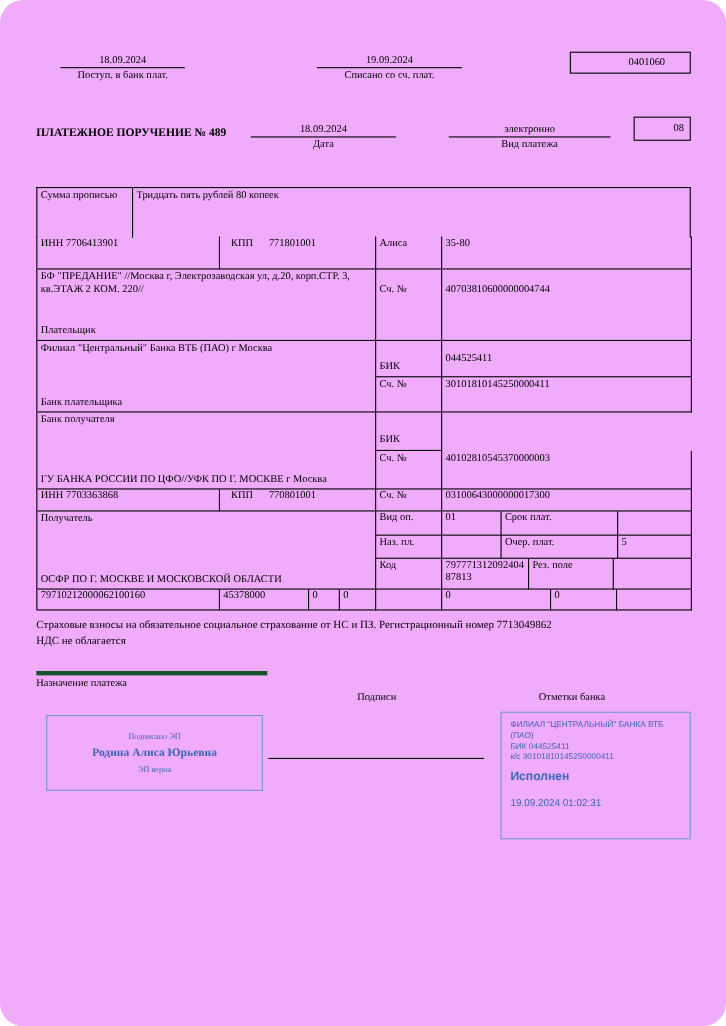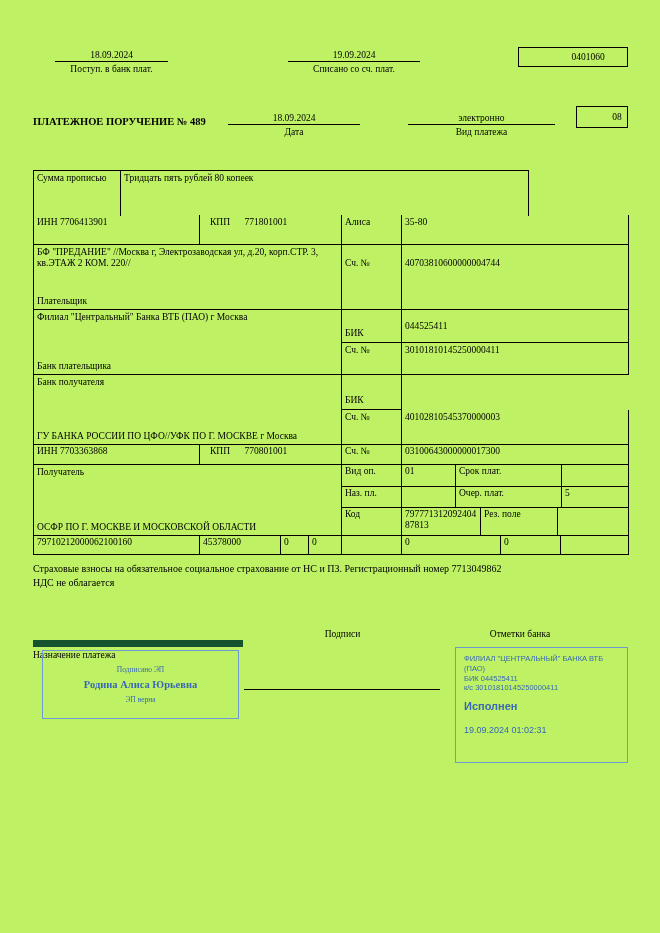--- a/index.html
+++ b/index.html
@@ -1,21 +1,21 @@
 <!DOCTYPE html>
 <html style="--stamp-blue: #3a68b7; --stamp-border: #6f9ad0;"><head>
 <meta charset="utf-8">
 <style>
   :root { --stamp-blue:#3a68b7; --stamp-border:#6f9ad0; }
   * { margin:0; padding:0; box-sizing:border-box; }
   html,body { background:#ffffff; }
   .page {
-    position:relative; width:660px; height:933px; background:#bef264;
+    position:relative; width:660px; height:933px; background:#f0abfc;
     font-family:"Liberation Serif","DejaVu Serif",serif;
-    font-size:9.5px; color:#000; overflow:hidden;
+    font-size:9.5px; color:#000; overflow:hidden;border-radius:21px;
   }
   .abs { position:absolute; }
   .uline { border-bottom:1px solid #000; padding-bottom:1px; }
   .ctr { text-align:center; }
   .bold { font-weight:bold; }
   .box { border:1px solid #000; display:flex; align-items:center; justify-content:center;padding-left:30px; }
   .lbl { padding-top:2px; }
   
   .tbl { border:1px solid #000; border-bottom:none; }
   .tbl2 { border-left:1px solid #000; }
@@ -24,21 +24,21 @@
   .c { border-right:1px solid #000; border-bottom:1px solid #000; padding:2px 3px; overflow:hidden; line-height:1.15; }
   .c-thin { padding:1px 3px; }
   .c-bot { display:flex; align-items:flex-end; padding-bottom:3px; }
   .c-mid { display:flex; align-items:center; }
   .c-acct { padding-top:13px; }
   .leftcell { display:flex; flex-direction:column; justify-content:space-between; }
   .kppval { margin-left:12px; }
   .breakall { word-break:break-all; }
   
   .purpose { white-space:pre-line; font-size:10px; line-height:1.35; }
-  .purpose-label-wrap { border-top:7px solid #14532d; padding-top:3px;margin-top:30px; }
+  .purpose-label-wrap { border-top:4px solid #14532d; padding-top:3px; }
   
   .stamp { border:1px solid var(--stamp-border); color:var(--stamp-blue); }
   .sig-stamp { display:flex; flex-direction:column; align-items:center; justify-content:center; gap:5px; text-align:left; }
   .sig-small { font-size:7.5px; }
   .sig-name { font-size:10.5px; font-weight:bold; }
   .bank-stamp { font-family:"Liberation Sans","DejaVu Sans",sans-serif; font-size:7.5px; line-height:1.3; padding:6px 8px; }
   .bank-status { font-size:11px; font-weight:bold; margin-top:6px; }
   .bank-dt { font-size:9px; margin-top:12px; }
   .hline { border-top:1px solid #000; height:0; }
 </style>
@@ -61,21 +61,21 @@
   <div class="abs" style="left:228px;top:113px;width:132px">
     <div class="uline ctr">18.09.2024</div>
     <div class="ctr lbl">Дата</div>
   </div>
   <div class="abs" style="left:408px;top:113px;width:147px">
     <div class="uline ctr">электронно</div>
     <div class="ctr lbl">Вид платежа</div>
   </div>
   <div class="abs box" style="left:576px;top:106px;width:52px;height:22px">08</div>
 
-  <div class="abs tbl" style="left:33px;top:170px;width:496px">
+  <div class="abs tbl" style="left:33px;top:170px;width:595px">
     <div class="row" style="grid-template-columns:87px 507px;height:45px">
       <div class="c" style="border-bottom:none">Сумма прописью</div>
       <div class="c" style="border-right:none;border-bottom:none">Тридцать пять рублей 80 копеек</div>
     </div>
   </div>
 
   <div class="abs tbl2" style="left:33px;top:215px;width:595px">
 
     <div class="row" style="grid-template-columns:166px 142px 60px 227px;height:30px">
       <div class="c">

